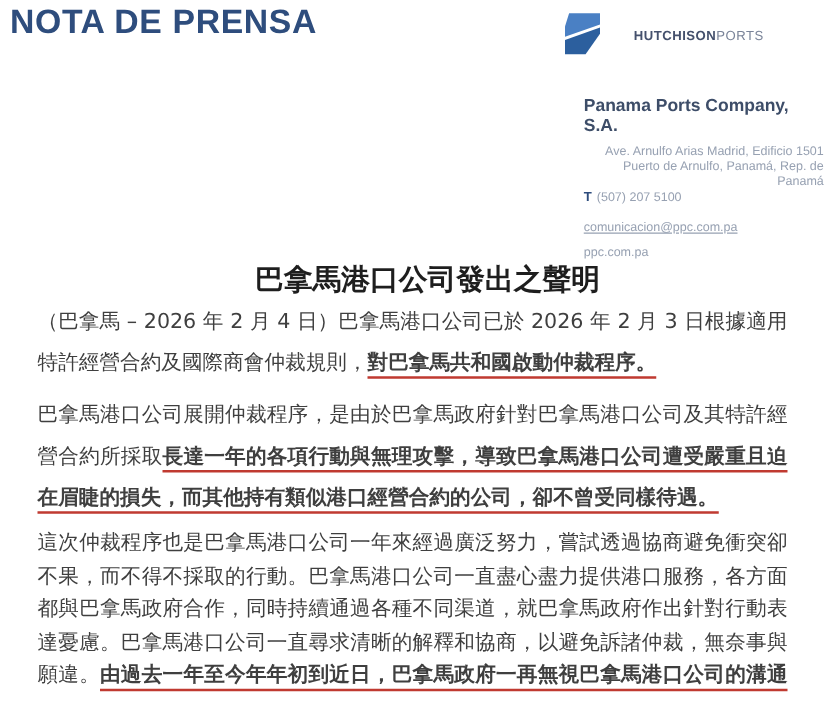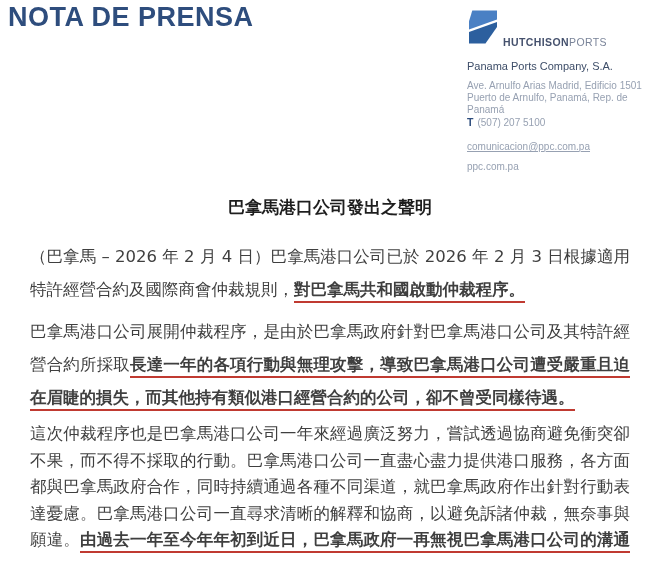--- a/index.html
+++ b/index.html
@@ -5,39 +5,39 @@
   html,body{margin:0;padding:0;background:#fff;}
   .page{
     position:relative;width:660px;height:555px;background:#ffffff;overflow:hidden;
     font-family:"Liberation Sans","DejaVu Sans",sans-serif;
   }
   
   .press-title{
     position:absolute;left:8px;top:2px;margin:0;
     font-size:27px;font-weight:800;letter-spacing:0.5px;color:#2e4d7d;
   }
-  .logo{position:absolute;left:469px;top:7px;display:flex;align-items:flex-end;}
+  .logo{position:absolute;left:452px;top:7px;display:flex;align-items:center;gap:21px;}
   .logo-mark{display:block;}
   .logo-text{margin-left:6px;line-height:1;}
   .brand-line{font-size:10.5px;letter-spacing:0.4px;color:#45516d;margin-top:4px;white-space:nowrap;}
   .brand-bold{font-weight:800;}
   .brand-light{font-weight:400;color:#7a8499;}
   .ppc-wordmark{font-size:20px;font-weight:800;color:#1d4f91;margin-top:3px;letter-spacing:0.5px;}
   
   .contact{position:absolute;left:467px;top:60px;width:192px;font-size:10px;color:#97a1b2;}
-  .contact .company{font-size:11px;font-weight:400;color:#3d4d68;margin:0 0 8px 0;}
-  .contact .addr{line-height:12px;margin:0;}
+  .contact .company{font-size:14px;font-weight:700;color:#3d4d68;margin:16px 0 8px 0;}
+  .contact .addr{line-height:12px;margin:0;text-align:right;}
   .contact .phone-row{margin-top:0;}
   .contact .phone-label{font-weight:700;color:#2e4d7d;font-size:10.5px;margin-right:4px;}
   .contact .email{margin-top:13px;text-decoration:underline;}
   .contact .web{margin-top:9px;}
   
   .doc-title{
-    position:absolute;left:30px;top:196px;width:600px;margin:0;
-    text-align:center;font-size:17px;font-weight:700;color:#1e1e1e;
+    position:absolute;left:30px;top:196px;width:600px;margin:12px;
+    text-align:center;font-size:23px;font-weight:700;color:#1e1e1e;
     font-family:"DejaVu Sans",sans-serif;
   }
   .para{
     position:absolute;left:30px;width:600px;margin:0;
     font-size:16.5px;color:#3f3f3f;text-align:justify;
     font-family:"DejaVu Sans",sans-serif;
   }
   .p1{top:240px;line-height:33px;}
   .p2{top:315px;line-height:33px;}
   .p3{top:421px;line-height:26.5px;}

